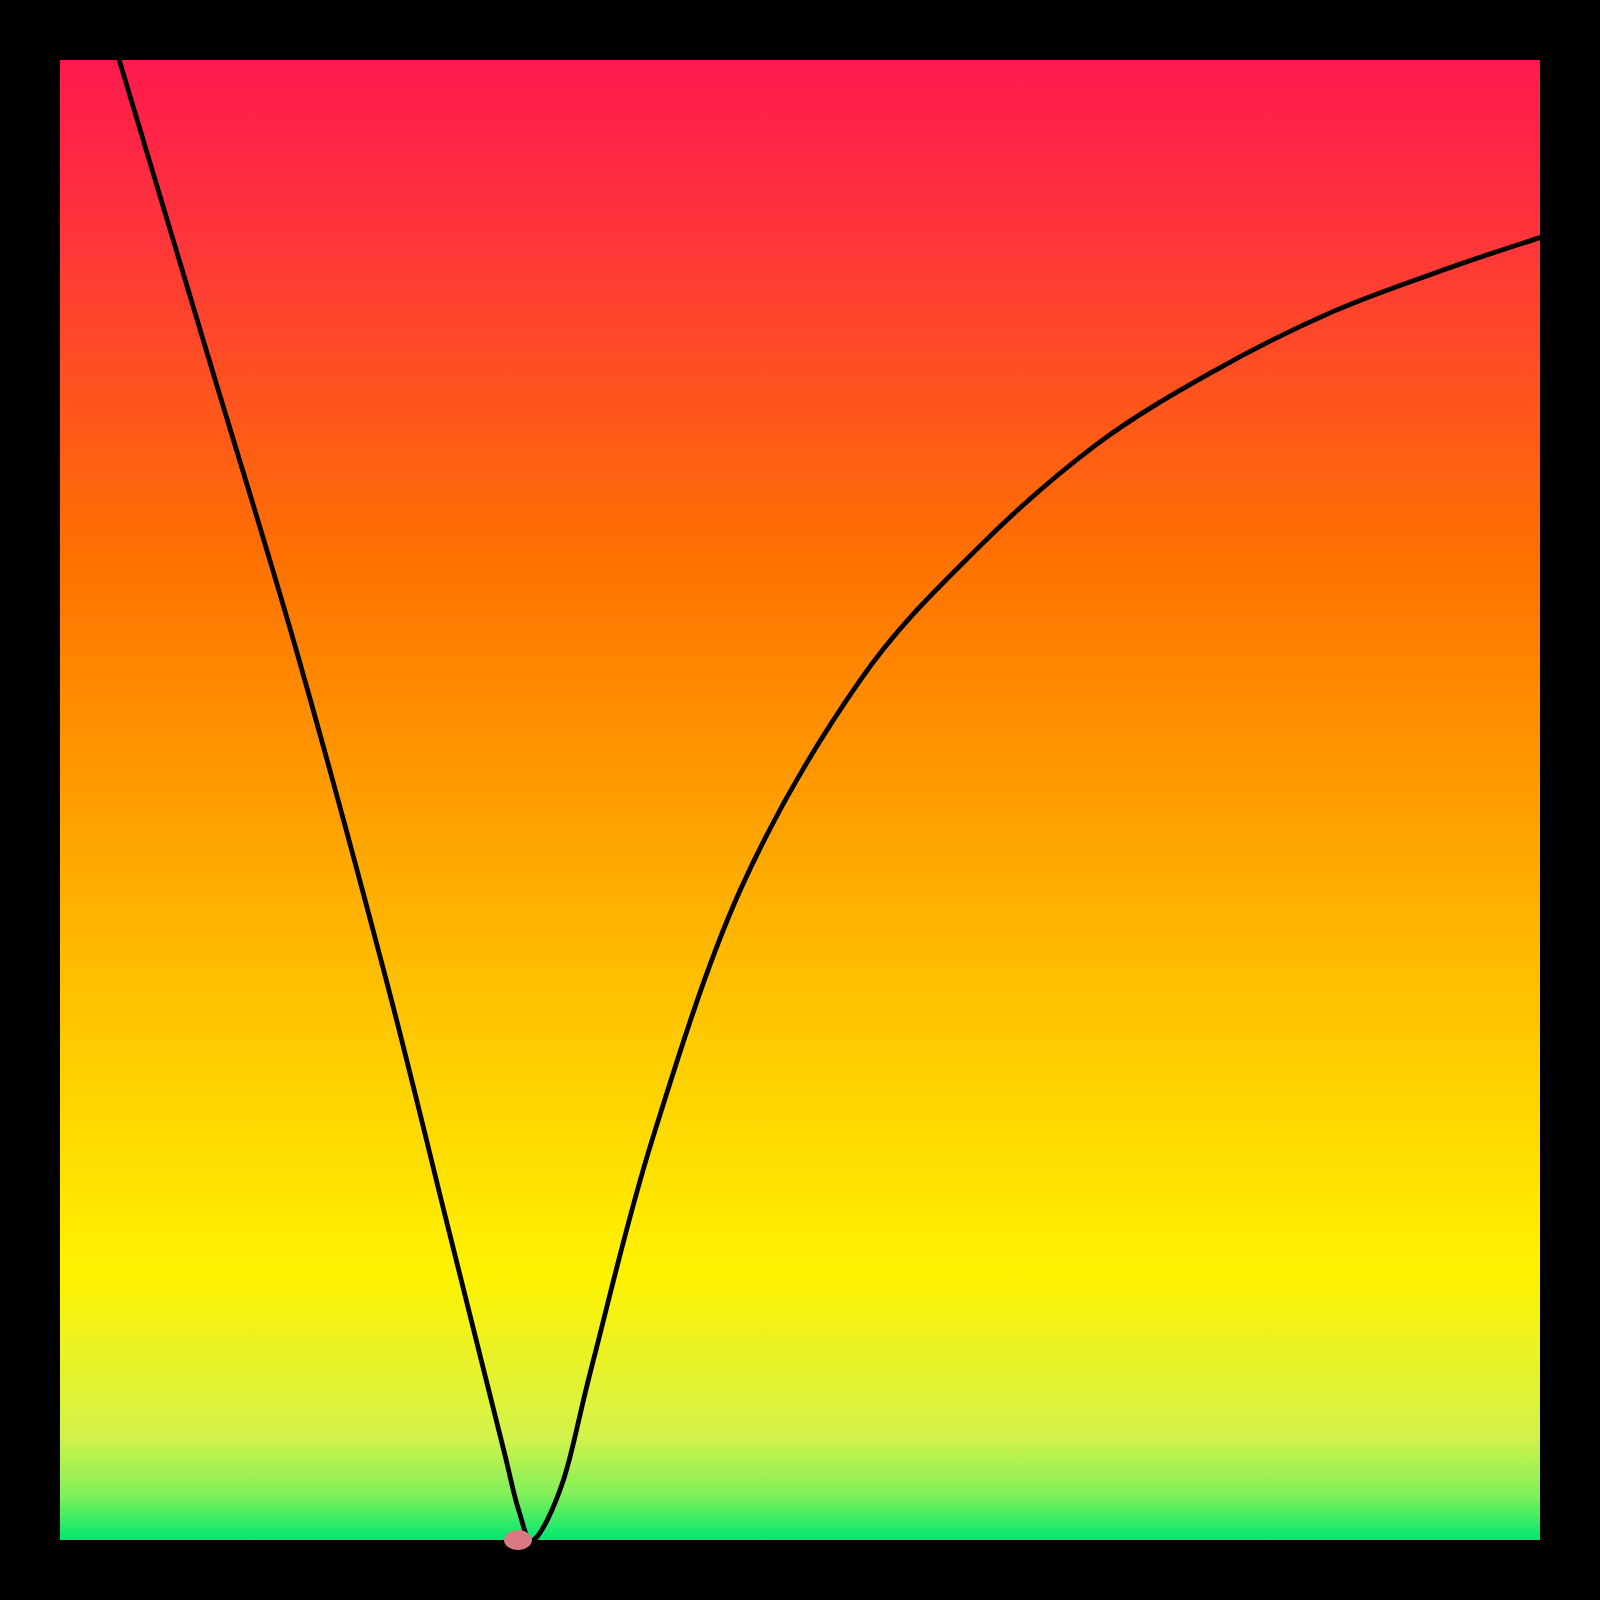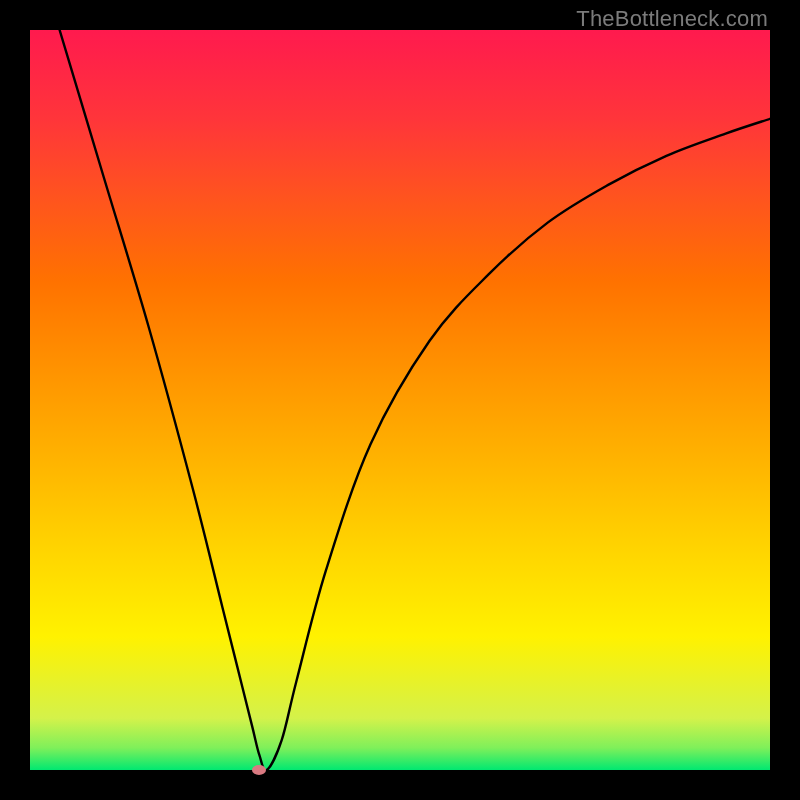--- a/index.html
+++ b/index.html
@@ -62,21 +62,20 @@
     background: #d97a82;
     transform: translate(-50%, -50%);
     z-index: 3;
   }
 </style>
 </head>
 <body>
 
 <div class="frame">
 
-  <div class="watermark">TheBottleneck.com</div>
 
   <div class="plot-area">
 
     <svg class="curve" viewBox="0 0 740 740" preserveAspectRatio="none">
       <path id="curve-path" d="M 29.60 0.00 C 37.00 24.67, 59.20 98.67, 74.00 148.00 C 88.80 197.33, 103.60 244.20, 118.40 296.00 C 133.20 347.80, 150.47 411.93, 162.80 458.80 C 175.13 505.67, 185.00 547.60, 192.40 577.20 C 199.80 606.80, 202.27 616.67, 207.20 636.40 C 212.13 656.13, 218.30 680.80, 222.00 695.60 C 225.70 710.40, 226.93 717.80, 229.40 725.20 C 231.87 732.60, 233.10 742.47, 236.80 740.00 C 240.50 737.53, 246.67 725.20, 251.60 710.40 C 256.53 695.60, 259.00 679.57, 266.40 651.20 C 273.80 622.83, 283.67 579.67, 296.00 540.20 C 308.33 500.73, 323.13 452.63, 340.40 414.40 C 357.67 376.17, 379.87 339.17, 399.60 310.80 C 419.33 282.43, 439.07 263.93, 458.80 244.20 C 478.53 224.47, 498.27 207.20, 518.00 192.40 C 537.73 177.60, 557.47 166.50, 577.20 155.40 C 596.93 144.30, 616.67 134.43, 636.40 125.80 C 656.13 117.17, 678.33 109.77, 695.60 103.60 C 712.87 97.43, 732.60 91.27, 740.00 88.80" fill="none" stroke="#000" stroke-width="2.4" stroke-linecap="round" stroke-linejoin="round"></path>
     </svg>
 
     <div class="pink-dot" id="pink-dot" style="left: 229.4px; top: 740px;"></div>
 
   </div>

